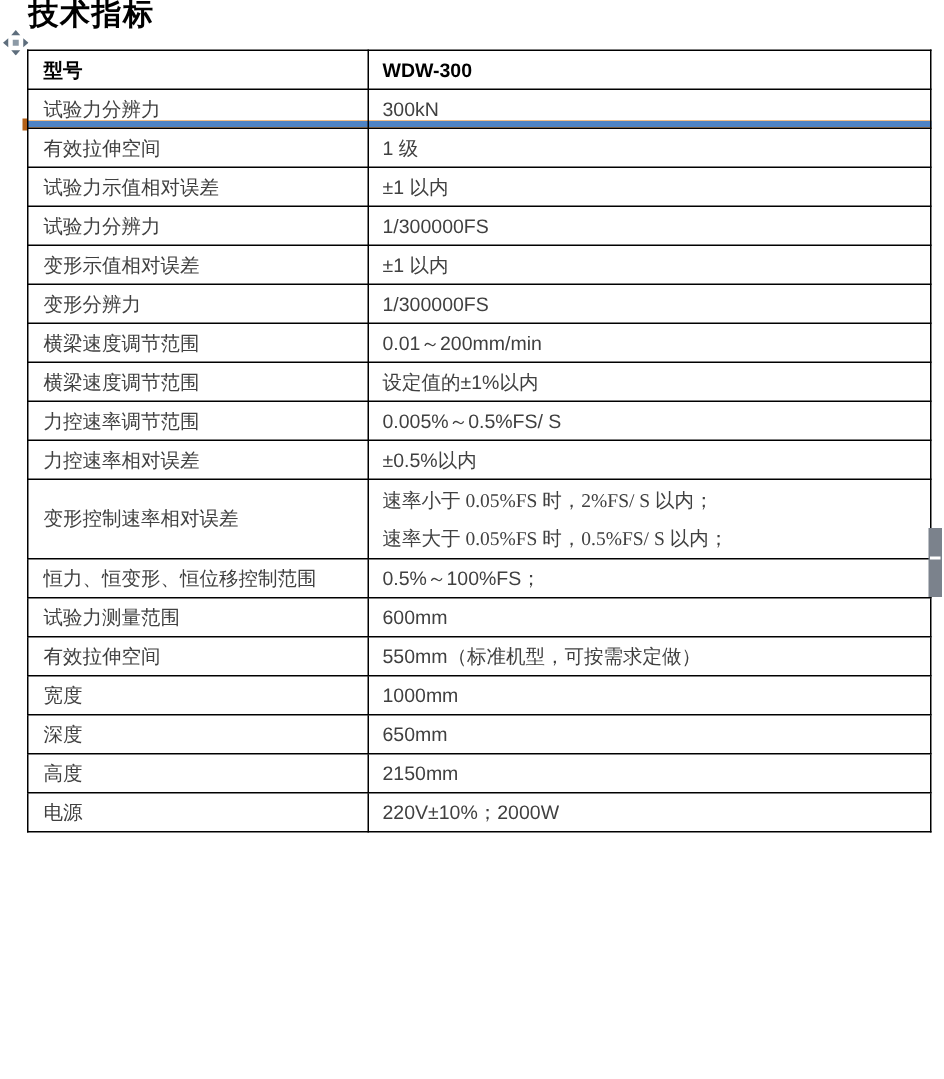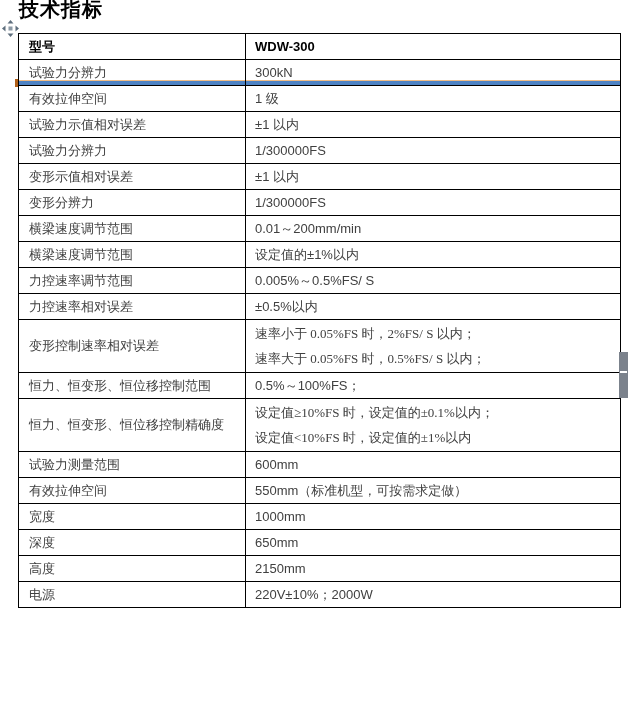--- a/index.html
+++ b/index.html
@@ -127,27 +127,20 @@
       <td class="c1">变形控制速率相对误差</td>
       <td class="c2">
         <div class="val-line">速率小于 0.05%FS 时，2%FS/ S 以内；</div>
         <div class="val-line">速率大于 0.05%FS 时，0.5%FS/ S 以内；</div>
       </td>
     </tr>
     <tr>
       <td class="c1">恒力、恒变形、恒位移控制范围</td>
       <td class="c2">0.5%～100%FS；</td>
     </tr>
-    <tr class="r2">
-      <td class="c1">恒力、恒变形、恒位移控制精确度</td>
-      <td class="c2">
-        <div class="val-line">设定值≥10%FS 时，设定值的±0.1%以内；</div>
-        <div class="val-line">设定值&lt;10%FS 时，设定值的±1%以内</div>
-      </td>
-    </tr>
     <tr>
       <td class="c1">试验力测量范围</td>
       <td class="c2">600mm</td>
     </tr>
     <tr>
       <td class="c1">有效拉伸空间</td>
       <td class="c2">550mm（标准机型，可按需求定做）</td>
     </tr>
     <tr>
       <td class="c1">宽度</td>

